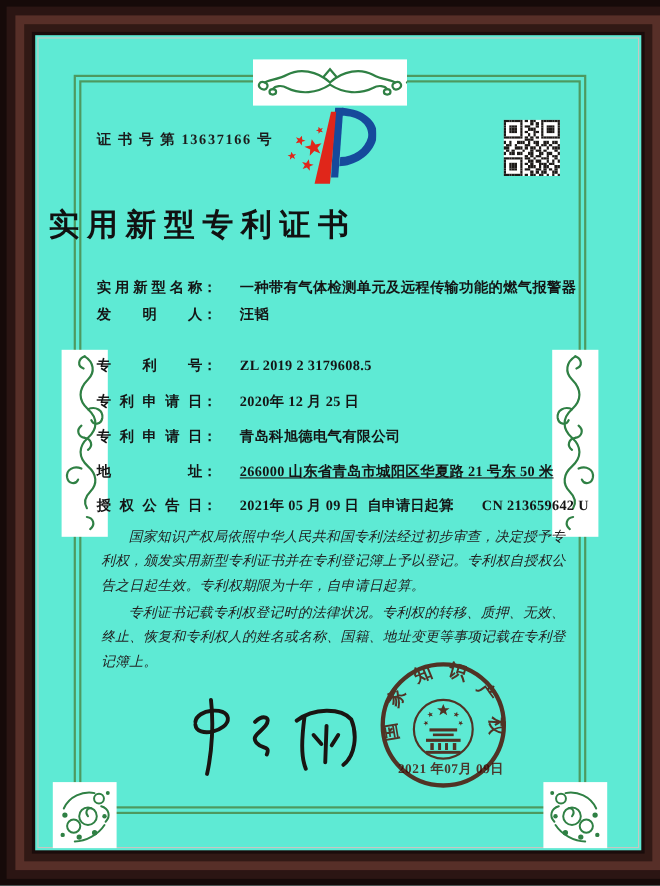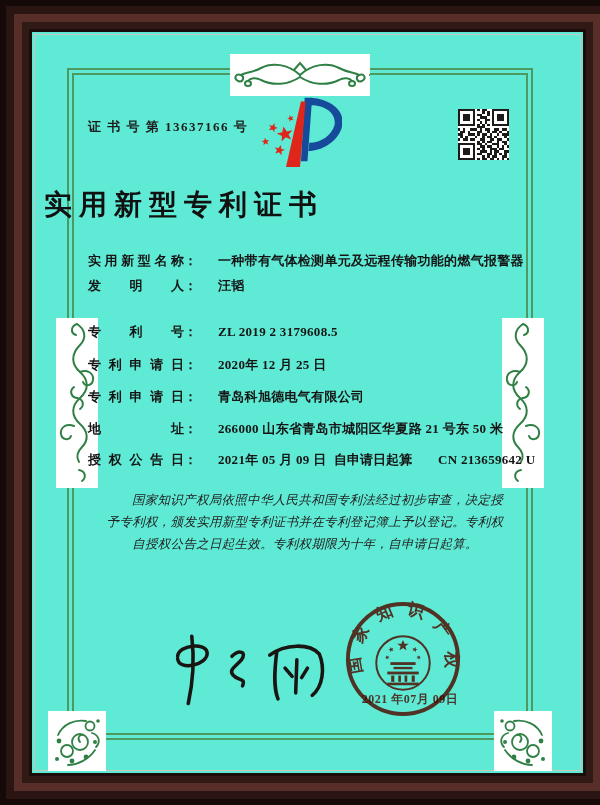--- a/index.html
+++ b/index.html
@@ -27,26 +27,26 @@
   .qr div{background:transparent;}
   .qr div.on{background:#1d1a18;}
   .title{position:absolute;left:12px;top:154px;width:100%;text-align:left;font-size:28px;font-weight:600;
          color:#111;letter-spacing:7px;}
   .fields{position:absolute;left:56px;top:0;width:440px;font-size:13px;color:#151515;font-weight:600;}
   .frow{position:absolute;left:0;white-space:nowrap;}
   .flabel{display:inline-block;width:96px;text-align:justify;text-align-last:justify;vertical-align:top;}
   .fsep{display:inline-block;width:14px;}
   .fvalue{letter-spacing:0.3px;margin-left:20px;}
   .frow.r0{top:220px;} .frow.r1{top:245px;} .frow.r2{top:291px;} .frow.r3{top:324px;}
-  .frow.r4{top:356px;} .frow.r5{top:388px;} .frow.r6{top:419px;}
+  .frow.r4{top:356px;} .frow.r5{top:388px;text-decoration:underline;} .frow.r6{top:419px;}
   .fpair2{position:absolute;left:246px;top:0;white-space:nowrap;}
   .fpair2 .flabel{width:70px;}
   .paras{position:absolute;left:56px;top:442px;width:434px;font-size:12.5px;line-height:1.74;color:#222;
          font-style:italic;letter-spacing:0.3px;}
-  .paras p{margin:16px;text-indent:2em;text-align:center;}
+  .paras p{margin:4px;text-indent:2em;}
   .signer{position:absolute;left:56px;top:624px;font-family:"Liberation Sans","DejaVu Sans",sans-serif;
           font-weight:700;font-size:15px;color:#1a1a1a;line-height:1.85;}
   .signature{position:absolute;left:130px;top:596px;width:180px;height:85px;}
   .seal-date{position:absolute;left:322px;top:659px;width:112px;text-align:center;font-size:12px;font-weight:600;
              color:#4a382c;letter-spacing:0.5px;z-index:3;}
   .seal{position:absolute;left:312px;top:568px;width:118px;height:118px;z-index:4;mix-blend-mode:multiply;}
 </style>
 </head>
 <body>
 
@@ -635,20 +635,21 @@
       <div class="frow r6">
         <span class="flabel">授权公告日</span><span class="fsep">：</span><span class="fvalue">2021年 05 月 09 日</span>
         <span class="fpair2">
           <span class="flabel">自申请日起算</span><span class="fsep">：</span><span class="fvalue">CN 213659642 U</span>
         </span>
       </div>
     </div>
 
     <div class="paras">
       <p>国家知识产权局依照中华人民共和国专利法经过初步审查，决定授予专利权，颁发实用新型专利证书并在专利登记簿上予以登记。专利权自授权公告之日起生效。专利权期限为十年，自申请日起算。</p>
+      <p>专利证书记载专利权登记时的法律状况。专利权的转移、质押、无效、终止、恢复和专利权人的姓名或名称、国籍、地址变更等事项记载在专利登记簿上。</p>
     </div>
 
 
     <div class="signature">
       <svg width="180" height="85" viewBox="0 0 150 72">
         <g stroke="#191512" fill="none" stroke-width="3" stroke-linecap="round" stroke-linejoin="round">
           <path d="M12,24 C13,14 36,12 37,21 C38,31 13,37 12,26"></path>
           <path d="M24,7 C26,24 25,46 21,64"></path>
           <path d="M58,24 C64,18 71,20 66,27 C61,33 55,35 59,40 C63,45 70,42 67,49"></path>
           <path d="M96,20 C94,36 93,50 97,60"></path>

